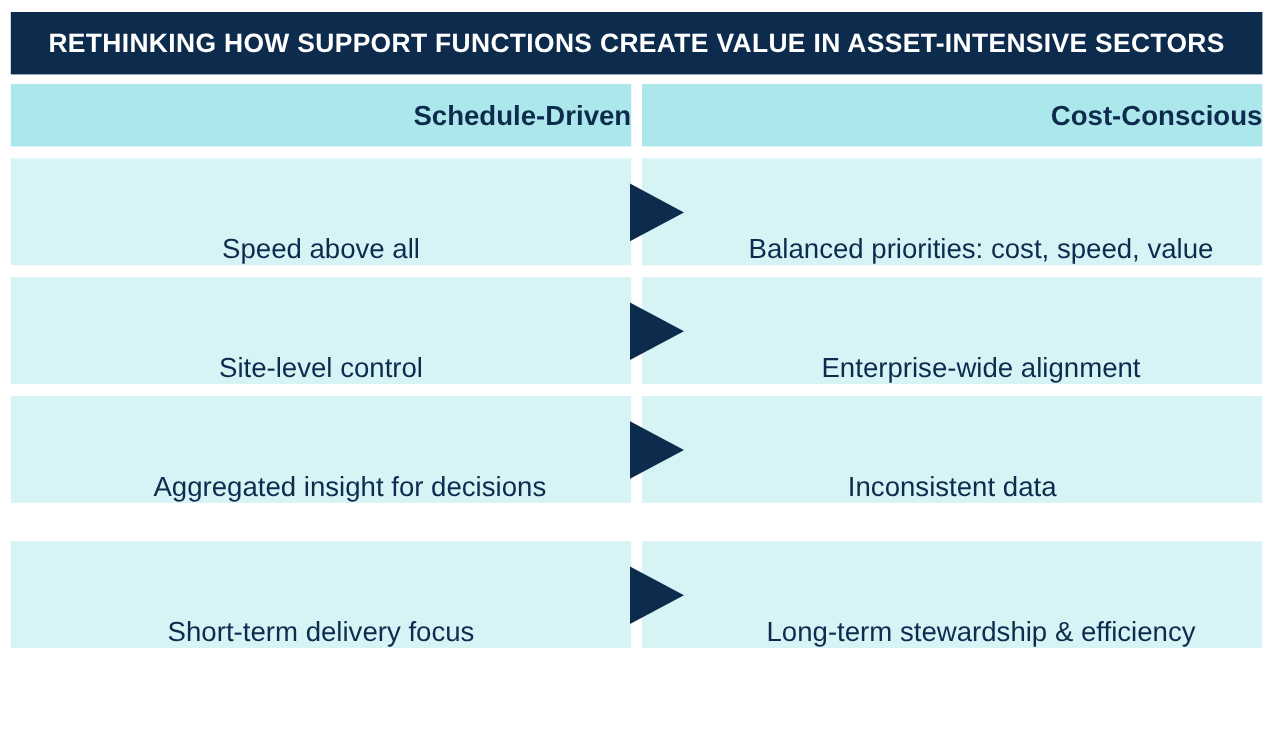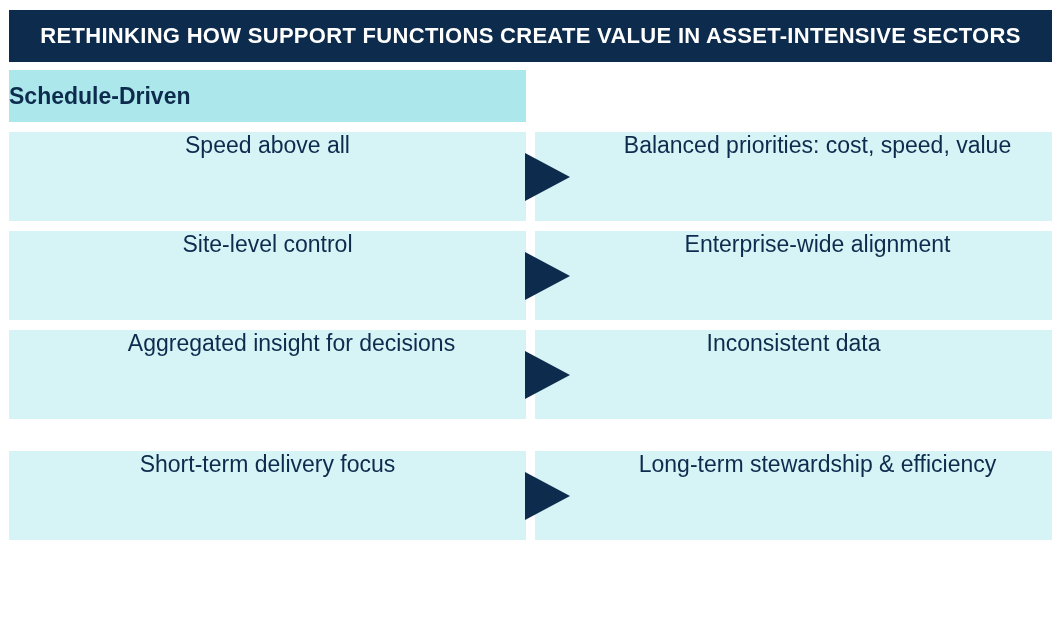--- a/index.html
+++ b/index.html
@@ -34,38 +34,38 @@
     grid-template-columns: 1fr 1fr;
     column-gap: 9px;
     margin-bottom: 10px;
   }
   .header-cell {
     background: #ace7eb;
     color: #0d2b4d;
     height: 52px;
     display: flex;
     align-items: center;
-    justify-content: flex-start;
+    justify-content: flex-end;
     font-weight: 700;
     font-size: 23px;
   }
   .row {
     position: relative;
     display: grid;
     grid-template-columns: 1fr 1fr;
     column-gap: 9px;
     margin-bottom: 10px;
   }
   .row:last-child { margin-bottom: 0; margin-top: 32px; }
   .cell {
     background: #d6f3f6;
     color: #0d2b4d;
     height: 89px;
     display: flex;
-    align-items: flex-start;
+    align-items: flex-end;
     justify-content: center;
     font-size: 23px;
     font-weight: 400;
     text-align: center;
   }
   .cell.right { padding-left: 48px; }
   .arrow-icon {
     position: absolute;
     left: calc(50% - 6px);
     top: 50%;
@@ -82,20 +82,23 @@
 
 <div class="page">
 
   <div class="title-bar">
     <span>RETHINKING HOW SUPPORT FUNCTIONS CREATE VALUE IN ASSET-INTENSIVE SECTORS</span>
   </div>
 
   <div class="header-row">
     <div class="header-cell">
       <span>Schedule-Driven</span>
+    </div>
+    <div class="header-cell">
+      <span>Cost-Conscious</span>
     </div>
   </div>
 
   <div class="row">
     <div class="cell left">
       <span>Speed above all</span>
     </div>
     <div class="cell right">
       <span>Balanced priorities: cost, speed, value</span>
     </div>

